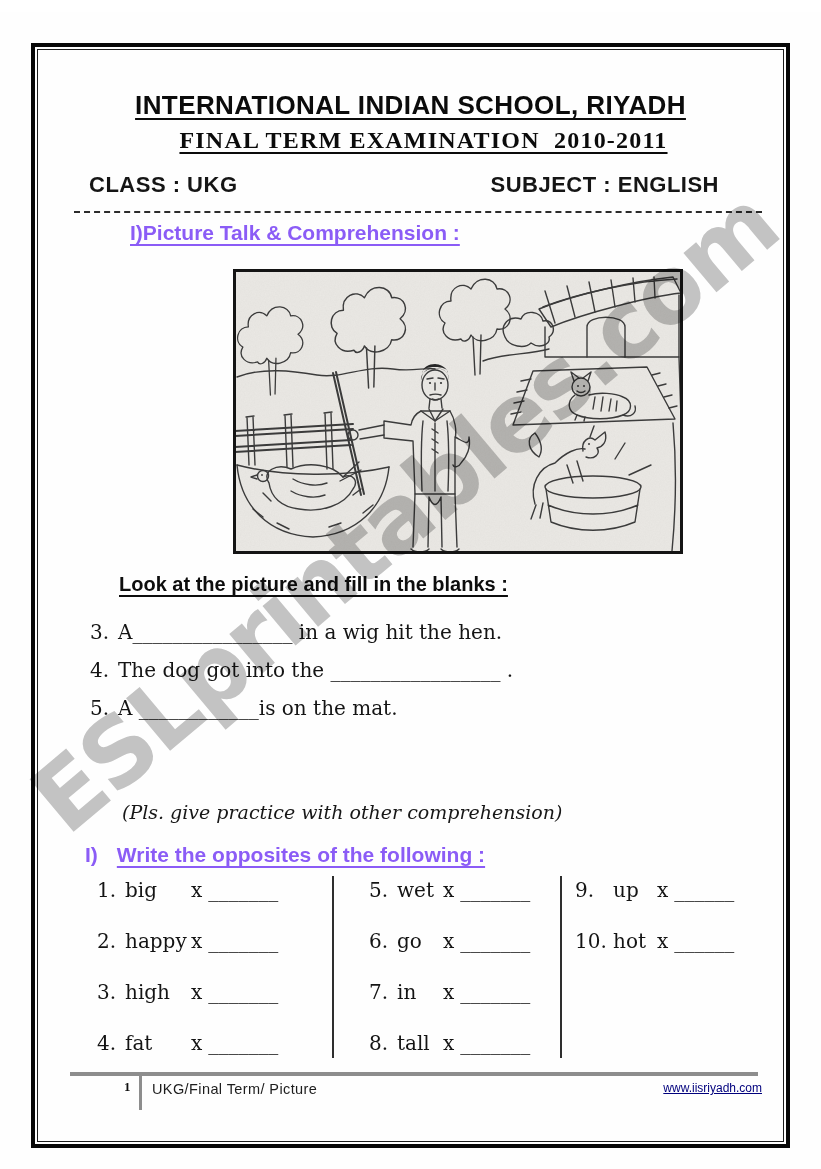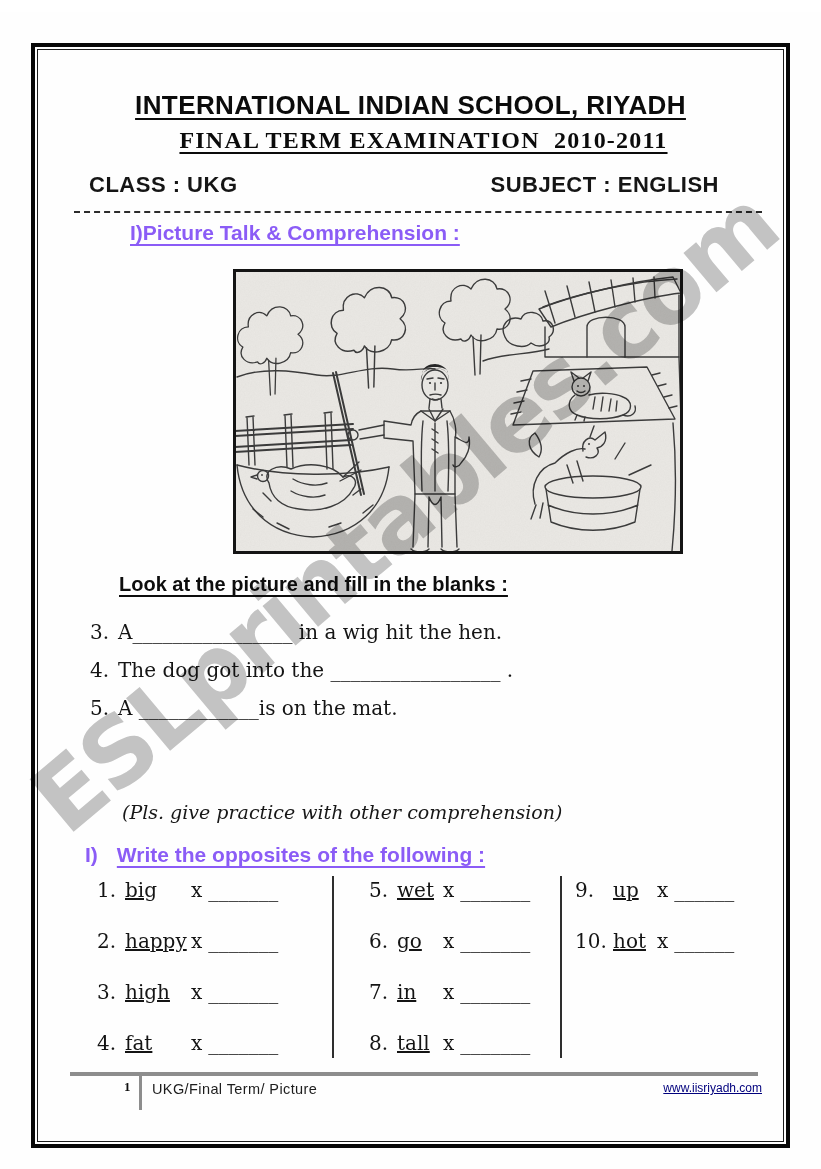--- a/index.html
+++ b/index.html
@@ -40,21 +40,21 @@
   
   .sec2{top:830px;left:85px;display:flex;gap:19px;}
   .opps{left:97px;top:862px;width:662px;height:188px;font:20px/1 "DejaVu Serif",serif;color:#141414;}
   .op-col{position:absolute;top:0;}
   .op-col1{left:0;}  .op-col2{left:272;}  .op-col3{left:478px;}
   .op-col1{left:0px;} .op-col2{left:272px;}
   .op-row{height:45px;display:flex;align-items:flex-start;padding-top:6px;}
   .op-num{display:inline-block;}
   .op-col1 .op-num,.op-col2 .op-num{width:28px;}
   .op-col3 .op-num{width:38px;}
-  .op-word{display:inline-block;text-decoration:underline;}
+  .op-word{display:inline-block;}
   .op-col1 .op-word{width:66px;}
   .op-col2 .op-word{width:46px;}
   .op-col3 .op-word{width:44px;}
   .op-x{margin-right:6px;}
   .op-div{position:absolute;top:2px;width:2px;height:182px;background:#2e2e2e;}
   .op-div1{left:235px;} .op-div2{left:463px;}
 
   
   .footrule{left:70px;top:1060px;width:688px;height:4px;background:#8d8d8d;}
   .pageno{left:124px;top:1067px;font:bold 13px/1.2 "Liberation Serif",serif;color:#101010;}

